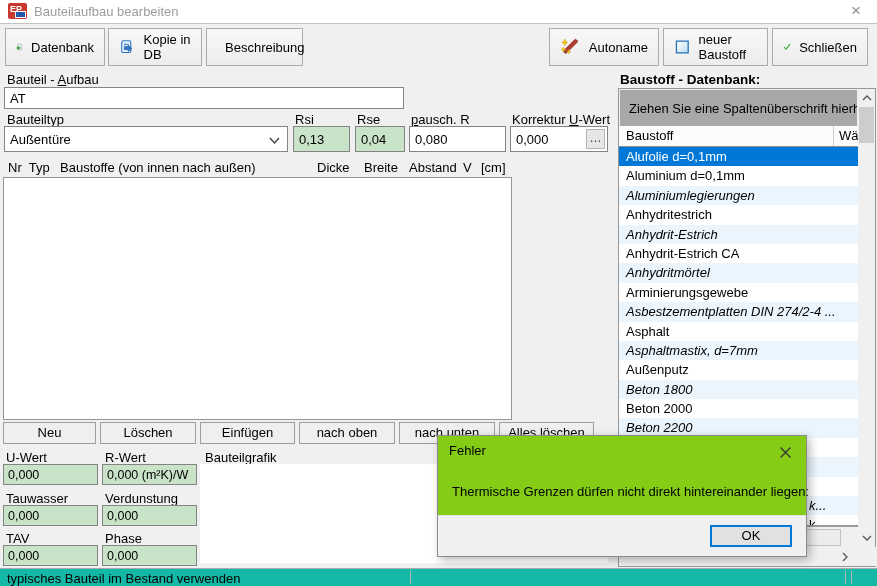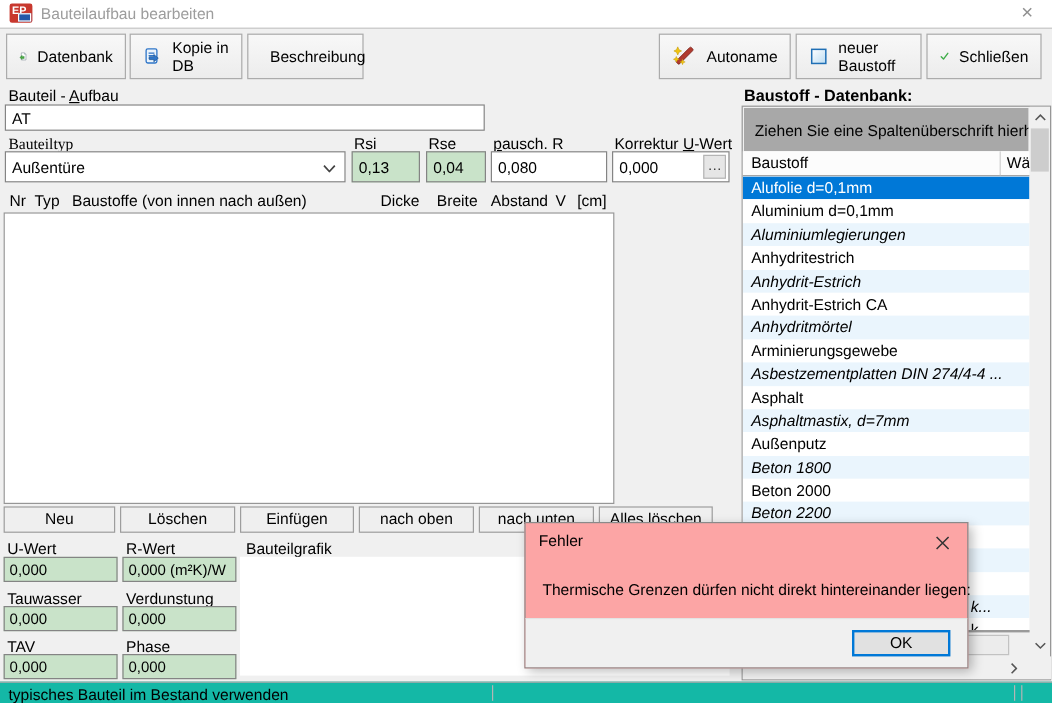--- a/index.html
+++ b/index.html
@@ -52,21 +52,21 @@
   .mrow .col2{position:absolute;left:190px;top:0;}
   
   .vsb{position:absolute;left:858px;top:89px;width:17px;height:457px;background:#f0f0f0;}
   .vsb .arrow{position:absolute;left:0;width:17px;height:17px;display:flex;align-items:center;justify-content:center;}
   .vsb .thumb{position:absolute;left:1px;top:18px;width:15px;height:36px;background:#cdcdcd;}
   .hsb{position:absolute;left:619px;top:525px;width:239px;height:21px;background:#f0f0f0;border-top:2px solid #9a9a9a;box-sizing:border-box;}
   .hsb .thumb{position:absolute;left:80px;top:2px;width:140px;height:15px;background:#ececec;border:1px solid #c2c2c2;}
   .hsb2{position:absolute;left:619px;top:547px;width:257px;height:19px;background:#f0f0f0;display:block;}
   .hsb2 .rarrow{position:absolute;left:216px;top:2px;width:20px;height:15px;display:flex;align-items:center;justify-content:center;}
   
-  .dlg{position:absolute;left:437px;top:435px;width:370px;height:122px;background:#fca5a5;border:1px solid #8a8a8a;
+  .dlg{position:absolute;left:437px;top:435px;width:370px;height:122px;background:#84cc16;border:1px solid #8a8a8a;
        box-shadow:3px 3px 9px rgba(0,0,0,.28);z-index:30;box-sizing:border-box;}
   .dlg-title{position:absolute;left:11px;top:7px;font-size:13px;}
   .dlg-close{position:absolute;right:13px;top:8px;width:16px;height:16px;display:flex;align-items:center;justify-content:center;}
   .dlg-msg{position:absolute;left:14px;top:48px;font-size:13px;white-space:nowrap;}
   .dlg-footer{position:absolute;left:0;right:0;bottom:0;height:40px;background:#f0f0f0;border-top:1px solid #e3e3e3;}
   .ok-btn{position:absolute;right:14px;top:9px;width:82px;height:22px;background:#e1e1e1;
           border:2px solid var(--accent,#0078d7);box-sizing:border-box;font-size:13px;text-align:center;line-height:18px;}
   
   .statusbar{position:absolute;left:0;top:568px;width:877px;height:18px;background:#14b8a6;border-top:1px solid #ababab;box-sizing:border-box;}
   .statusbar .txt{position:absolute;left:7px;top:2px;font-size:13px;white-space:nowrap;}
@@ -139,21 +139,21 @@
   <div class="tbtn" style="left:772px;width:96px;">
     <svg width="24" height="24" viewBox="0 0 24 24">
       <path d="M4 13 L9.5 18.5 L20 4.5" fill="none" stroke="#3fae49" stroke-width="3.4" stroke-linecap="round" stroke-linejoin="round"></path>
     </svg>
     <span>Schließen</span>
   </div>
 
   <div class="lbl" style="left:7px;top:72px;"><span>Bauteil - </span><span class="ul">A</span><span>ufbau</span></div>
   <input class="fld" style="left: 4px; top: 87px; width: 400px; height: 22px;" value="AT">
 
-  <div class="lbl" style="left:7px;top:112px;font-family:Liberation Serif, serif;">Bauteiltyp</div>
+  <div class="lbl" style="left:7px;top:112px;">Bauteiltyp</div>
   <div class="fld combo" style="left:4px;top:126px;width:284px;height:26px;">
     <span>Außentüre</span>
     <svg class="chev" width="11" height="7" viewBox="0 0 11 7">
       <polyline points="1,1 5.5,6 10,1" fill="none" stroke="#444" stroke-width="1.4"></polyline>
     </svg>
   </div>
 
   <div class="lbl" style="left:295px;top:112px;">Rsi</div>
   <div class="fld green" style="left:293px;top:126px;width:57px;height:26px;">0,13</div>
 
@@ -210,21 +210,21 @@
   </div>
   <div class="mlist">
       <div class="mrow sel"><span>Alufolie d=0,1mm</span></div>
       <div class="mrow"><span>Aluminium d=0,1mm</span></div>
       <div class="mrow alt"><span>Aluminiumlegierungen</span></div>
       <div class="mrow"><span>Anhydritestrich</span></div>
       <div class="mrow alt"><span>Anhydrit-Estrich</span></div>
       <div class="mrow"><span>Anhydrit-Estrich CA</span></div>
       <div class="mrow alt"><span>Anhydritmörtel</span></div>
       <div class="mrow"><span>Arminierungsgewebe</span></div>
-      <div class="mrow alt"><span>Asbestzementplatten DIN 274/4-4 ...</span></div>
+      <div class="mrow alt"><span>Asbestzementplatten DIN 274/2-4 ...</span></div>
       <div class="mrow"><span>Asphalt</span></div>
       <div class="mrow alt"><span>Asphaltmastix, d=7mm</span></div>
       <div class="mrow"><span>Außenputz</span></div>
       <div class="mrow alt"><span>Beton 1800</span></div>
       <div class="mrow"><span>Beton 2000</span></div>
       <div class="mrow alt"><span>Beton 2200</span></div>
       <div class="mrow"><span></span></div>
       <div class="mrow alt"><span></span></div>
       <div class="mrow"><span></span></div>
       <div class="mrow alt"><span></span><span class="col2">k...</span></div>

